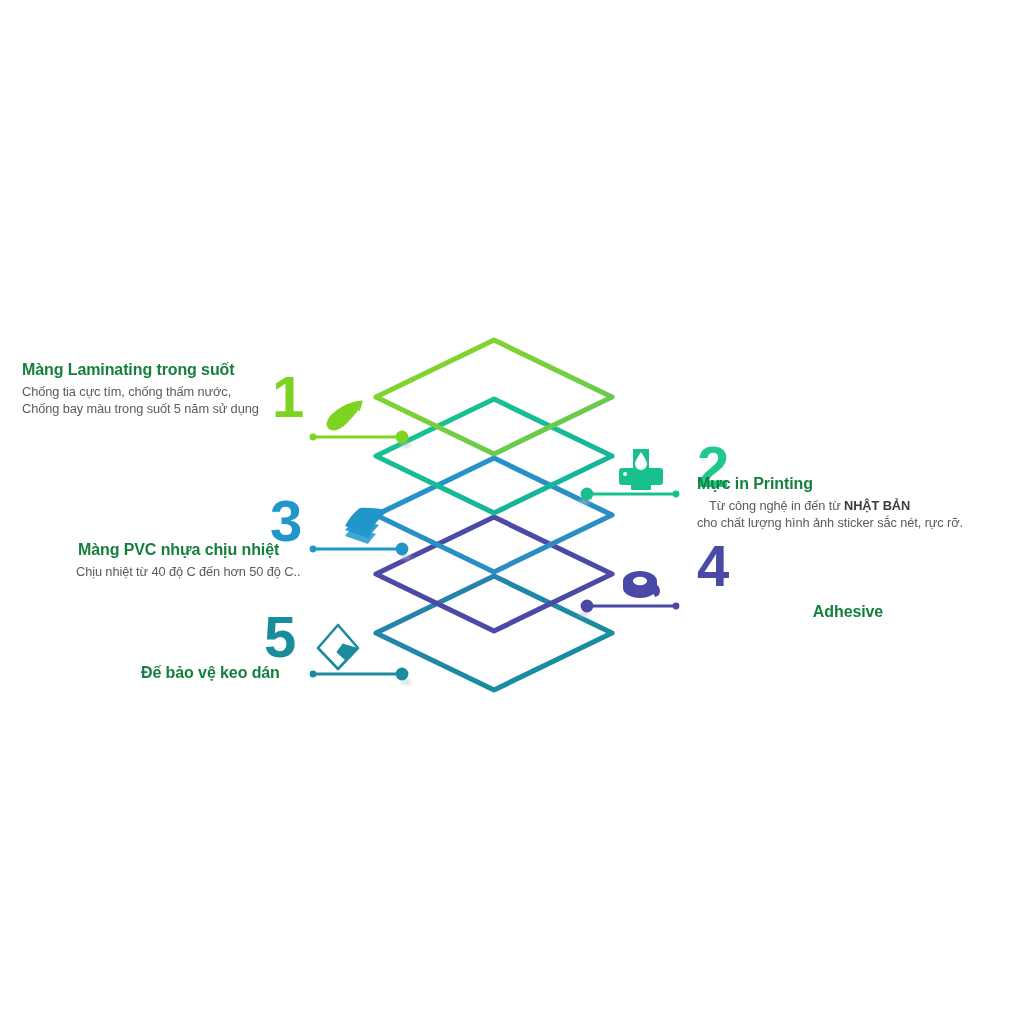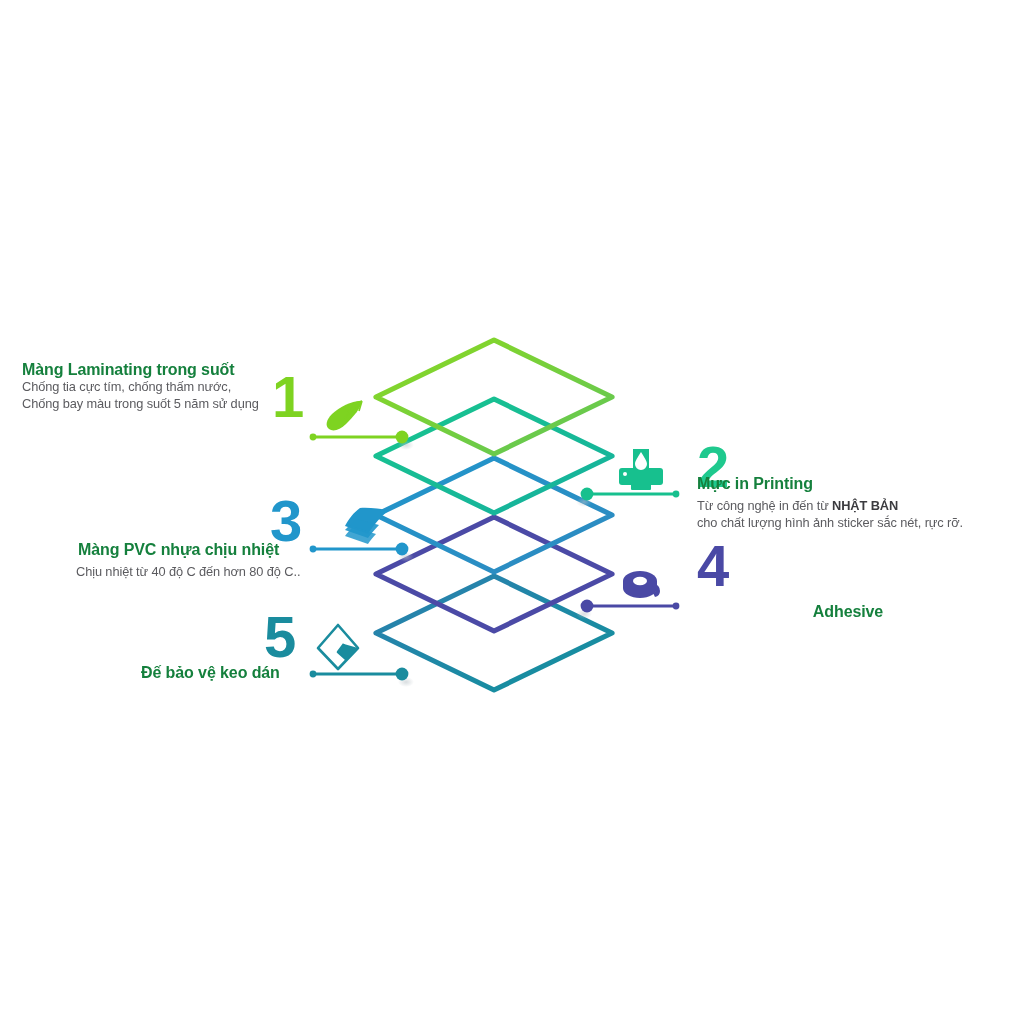--- a/index.html
+++ b/index.html
@@ -159,36 +159,36 @@
   <svg class="ic" style="left:314px;top:622px;" width="48" height="50" viewBox="0 0 48 50">
     <g fill="none" stroke="#1A8C9E" stroke-width="2.6" stroke-linejoin="round">
       <path d="M24 3 L44 26 L24 47 L4 26 Z"></path>
       <path d="M30 22 L24 30 L33 38"></path>
     </g>
     <path d="M30 22 L44 26 L33 38 L24 30 Z" fill="#1A8C9E"></path>
   </svg>
 
   <div class="callout" style="left:22px;top:360px;width:290px;">
     <div class="title">Màng Laminating trong suốt</div>
-    <div class="desc" style="">Chống tia cực tím, chống thấm nước,</div>
+    <div class="desc" style="margin-top:5px;">Chống tia cực tím, chống thấm nước,</div>
     <div class="desc">Chống bay màu trong suốt 5 năm sử dụng</div>
   </div>
   <div class="num" style="left:272px;top:368px;color:#7ED321;position:absolute;">1</div>
 
   <div class="num" style="left:697px;top:438px;color:#1FC98E;position:absolute;">2</div>
   <div class="callout" style="left:697px;top:474px;width:320px;">
     <div class="title">Mực in Printing</div>
-    <div class="desc" style="margin-top:5px;">Từ công nghệ in đến từ <b>NHẬT BẢN</b></div>
+    <div class="desc" style="margin-top:5px;margin-left:12px;">Từ công nghệ in đến từ <b>NHẬT BẢN</b></div>
     <div class="desc">cho chất lượng hình ảnh sticker sắc nét, rực rỡ.</div>
   </div>
 
   <div class="num" style="left:270px;top:492px;color:#2196CB;position:absolute;">3</div>
   <div class="callout" style="left:78px;top:540px;width:236px;text-align:left;">
     <div class="title">Màng PVC nhựa chịu nhiệt</div>
-    <div class="desc" style="margin-top:5px;margin-left:-2px;">Chịu nhiệt từ 40 độ C đến hơn 80 độ C..</div>
+    <div class="desc" style="margin-top:5px;margin-left:-2px;">Chịu nhiệt từ 40 độ C đến hơn 50 độ C..</div>
   </div>
 
   <div class="num" style="left:697px;top:537px;color:#4A49A5;position:absolute;">4</div>
   <div class="callout" style="left:688px;top:602px;width:320px;text-align:center;">
     <div class="title">Adhesive</div>
   </div>
 
   <div class="num" style="left:264px;top:608px;color:#1A8C9E;position:absolute;">5</div>
   <div class="callout" style="left:141px;top:663px;width:175px;">
     <div class="title">Đế bảo vệ keo dán</div>

